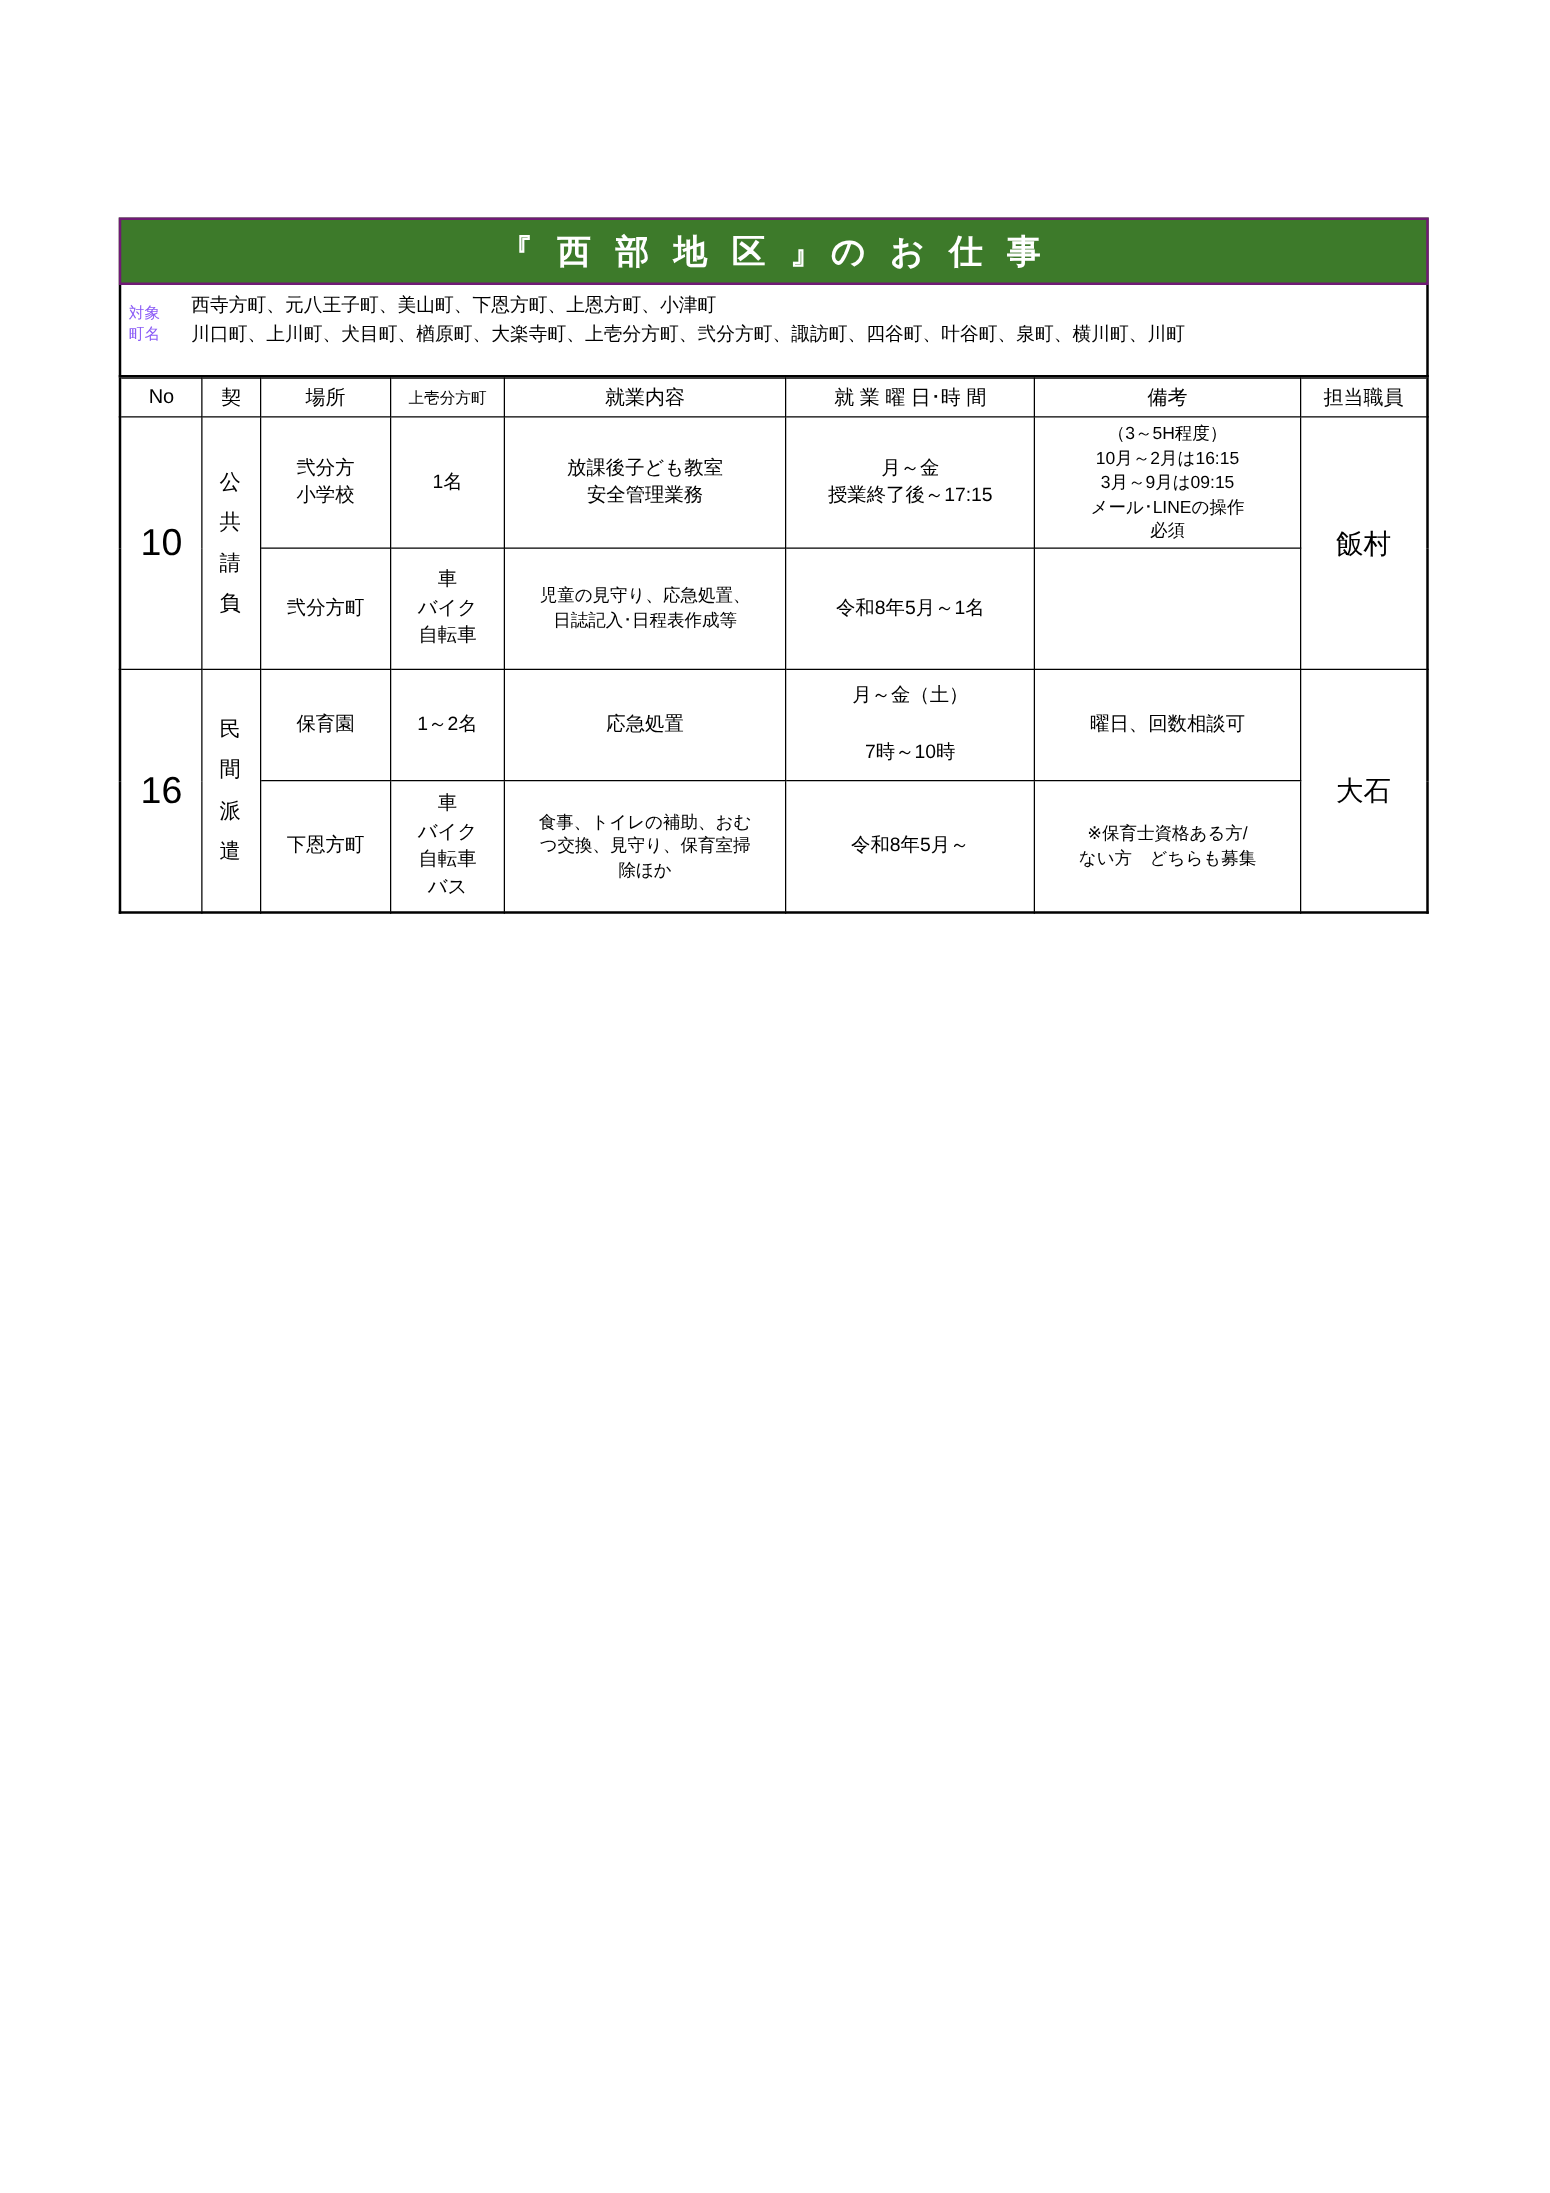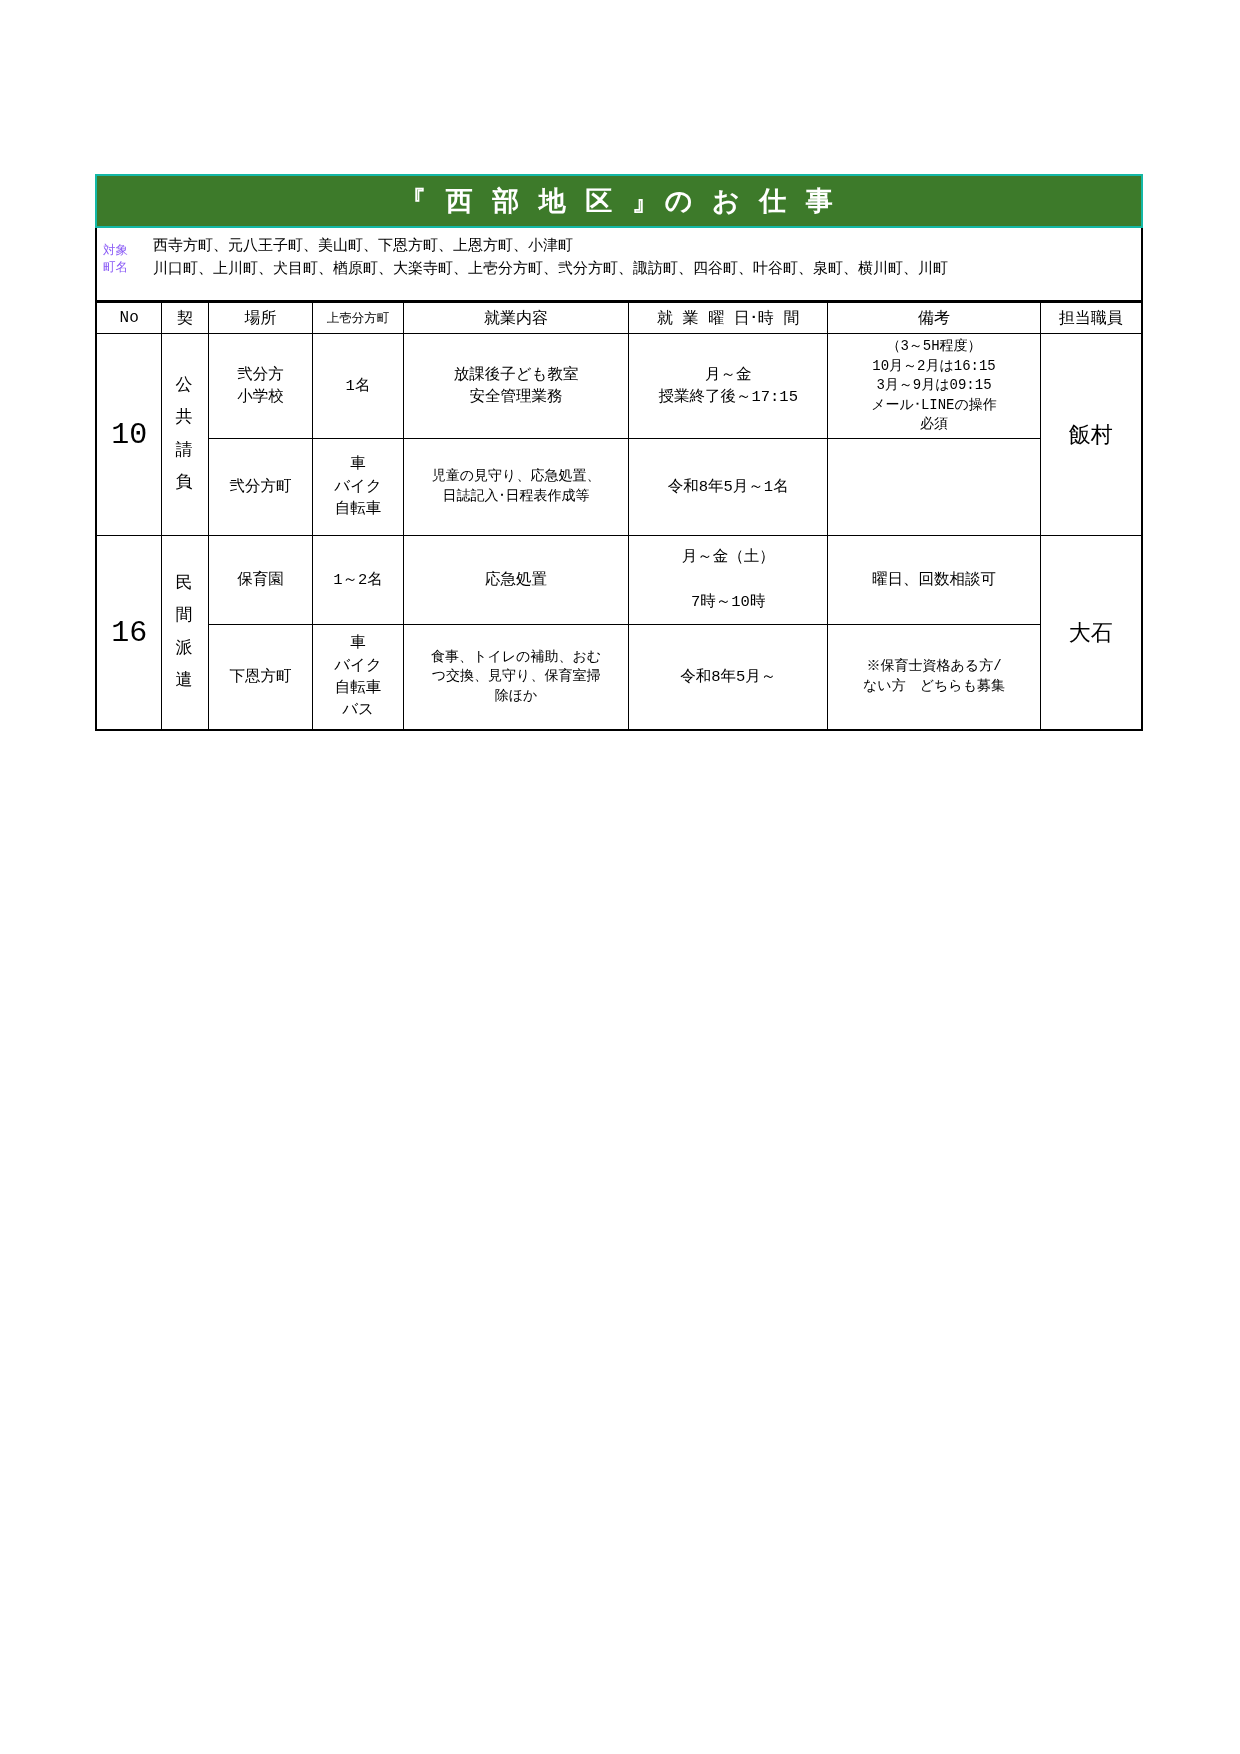--- a/index.html
+++ b/index.html
@@ -22,21 +22,21 @@
   }
   .sheet {
     position: absolute;
     left: 95px;
     top: 174px;
     width: 1048px;
   }
 
   
   .title-bar {
-    border: 2px solid #14b8a6;
+    border: 2px solid #701a75;
     background: #3d7a2a;
     height: 54px;
     display: flex;
     align-items: center;
     justify-content: center;
     box-sizing: border-box;
   }
   .title-text {
     color: #ffffff;
     font-size: 27px;
@@ -79,21 +79,20 @@
     font-weight: bold;
     white-space: nowrap;
   }
 
   
   table.jobs {
     border-collapse: collapse;
     table-layout: fixed;
     width: 1048px;
     margin: 0;
-    font-family: Liberation Mono, monospace;
   }
   table.jobs td, table.jobs th {
     border: 1px solid #000;
     padding: 0;
     margin: 0;
     text-align: center;
     vertical-align: middle;
     font-weight: normal;
     color: #000;
   }

